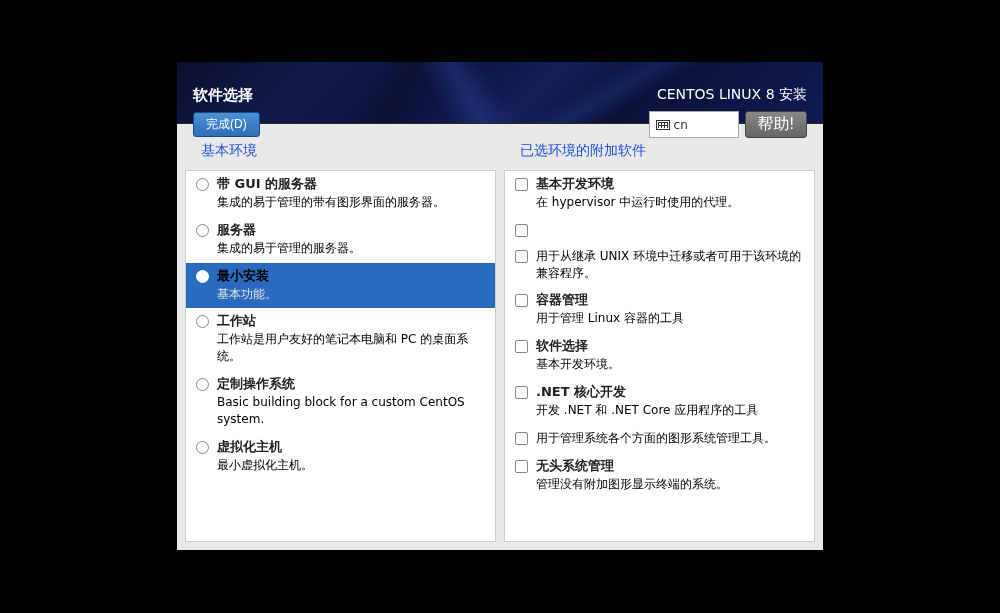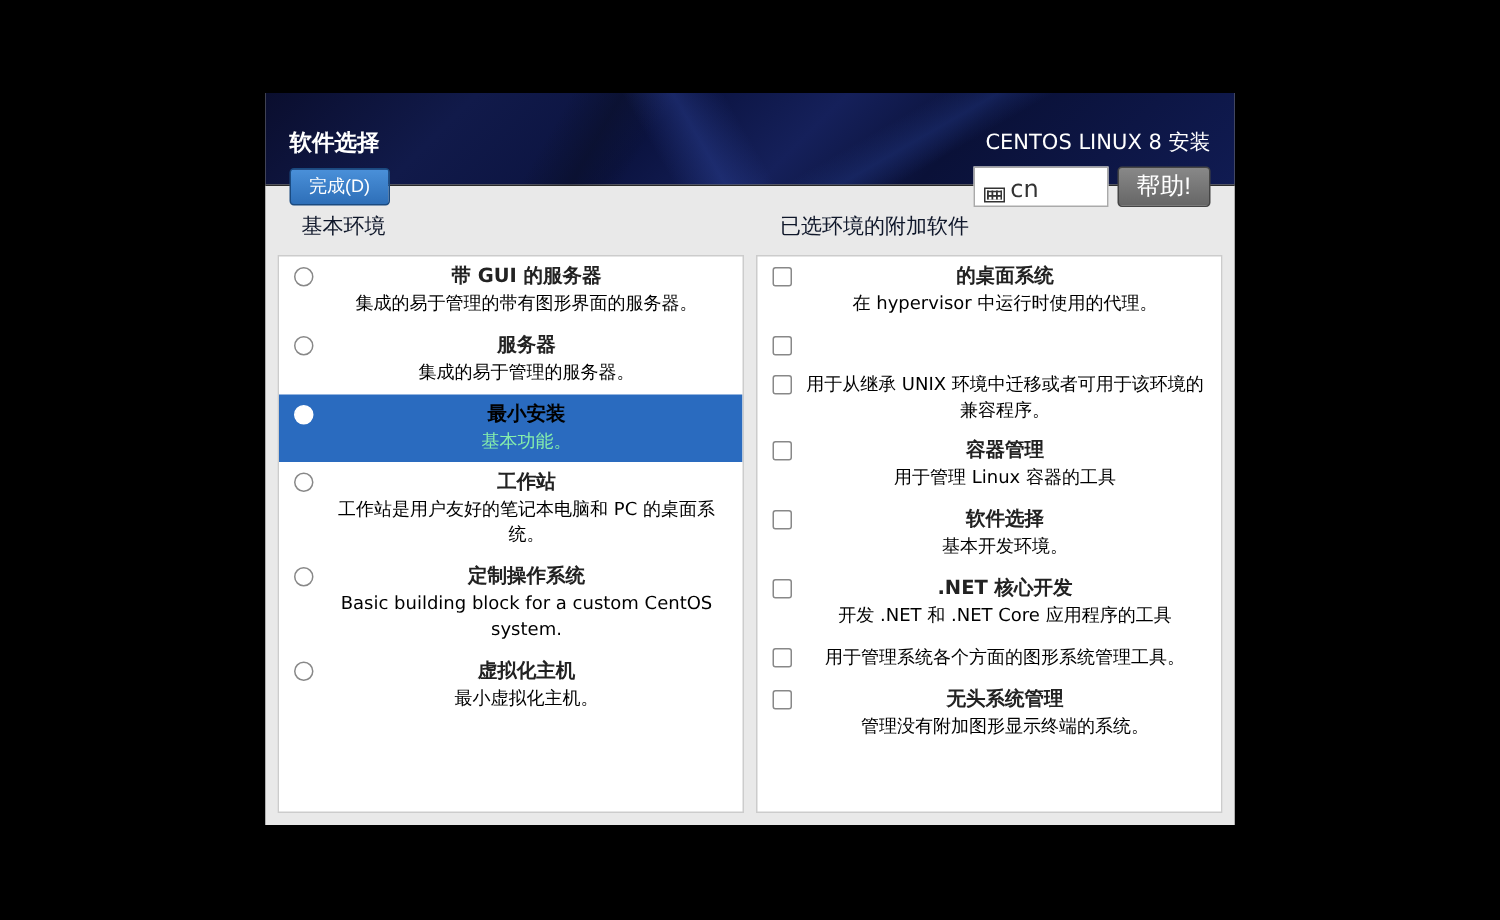--- a/index.html
+++ b/index.html
@@ -42,25 +42,25 @@
       cursor: pointer;
       align-self: flex-start;
     }
     .tl-right { align-items: flex-end; }
     .install-title { font-size: 14px; margin-bottom: 3px; margin-left: 42px; }
     .tl-widgets { display: flex; gap: 6px; }
     .lang-box {
       background: #fff;
       border: 1px solid #aaa;
       padding: 2px 6px;
-      font-size: 16px;
+      font-size: 12px;
       color: #333;
       min-width: 90px;
       display: flex;
-      align-items: flex-end;
+      align-items: center;
       gap: 4px;
     }
     .kb-icon {
       width: 14px; height: 10px;
       border: 1px solid #333;
       display: inline-block;
       position: relative;
     }
     .kb-icon::before {
       content: "";
@@ -74,21 +74,21 @@
       background: linear-gradient(#888, #666);
       border: 1px solid #444;
       color: #fff;
       padding: 2px 12px;
       font-size: 16px;
       border-radius: 3px;
       cursor: pointer;
     }
     .pane-header {
       font-size: 14px;
-      color: #0f172a;
+      color: #1d4ed8;
       padding: 18px 16px 10px 16px;
       background: #e9e9e9;
     }
     .list {
       background: #fff;
       flex: 1;
       overflow-y: auto;
       border: 1px solid #ccc;
     }
     .item {
@@ -121,34 +121,34 @@
       background: #333;
       border-radius: 50%;
     }
     .item.selected .radio { border-color: #fff; }
     .item.selected .radio.checked::after { background: #fff; }
     .checkbox {
       border: 1px solid #888;
       border-radius: 2px;
       background: #fff;
     }
-    .item-text { flex: 1; min-width: 0; text-align: center; }
+    .item-text { flex: 1; min-width: 0; }
     .item-label {
       font-size: 13px;
       font-weight: bold;
       color: #222;
     }
     .item.selected .item-label { color: #000000; }
     .item-desc {
       font-size: 12px;
       color: #000000;
       margin-top: 1px;
       line-height: 1.4;
     }
-    .item.selected .item-desc { color: #86efac; font-family: Liberation Serif, serif; }
+    .item.selected .item-desc { color: #e5e5e5; font-family: Liberation Serif, serif; }
     
     .canvas {
       width: 1000px; height: 613px; background: #000; position: relative;
     }
     .app {
       position: absolute;
       top: 62px;
       left: 177px;
       width: 646px;
       height: 488px;
@@ -229,21 +229,21 @@
               </div>
             </div>
           </div>
       </div>
       <div class="col">
         <div class="pane-header">已选环境的附加软件</div>
         <div class="list" id="right-list">
             <div class="item">
               <span class="checkbox"></span>
               <div class="item-text">
-                <div class="item-label">的桌面系统</div>
+                <div class="item-label">基本开发环境</div>
                 <div class="item-desc">在 hypervisor 中运行时使用的代理。</div>
               </div>
             </div>
             <div class="item">
               <span class="checkbox"></span>
             </div>
             <div class="item">
               <span class="checkbox"></span>
               <div class="item-text">
                 <div class="item-desc">用于从继承 UNIX 环境中迁移或者可用于该环境的兼容程序。</div>

